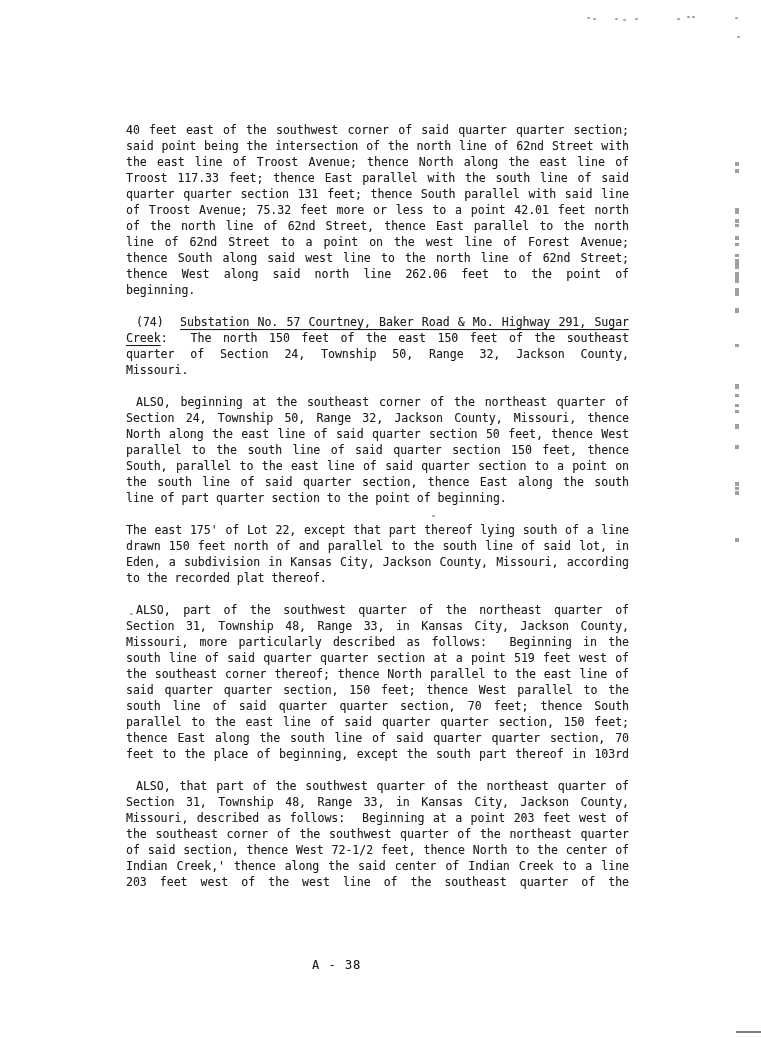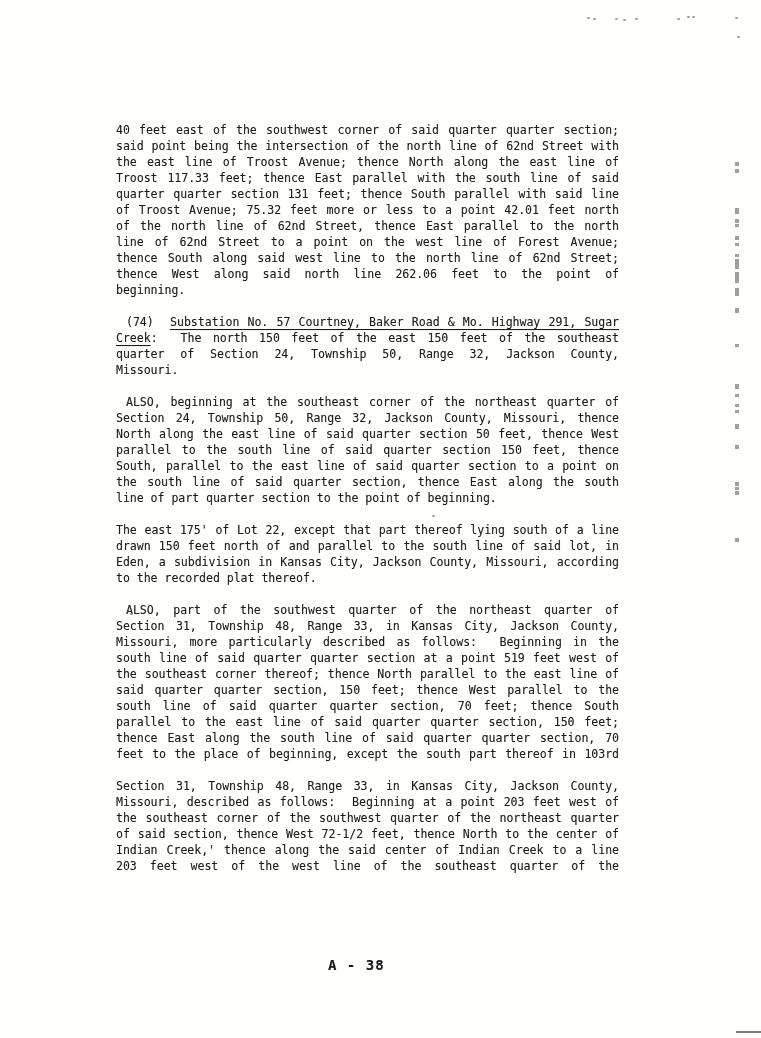--- a/index.html
+++ b/index.html
@@ -9,38 +9,37 @@
     font-family:"DejaVu Sans Mono", monospace;
     overflow:hidden;
   }
   .page {
     position:relative;
     width:761px; height:1038px;
     background:#fffffe;
   }
   .doc-body {
     position:absolute;
-    left:116px; top:122px; width:503px;
+    left:126px; top:122px; width:503px;
     font-size:11.5px; line-height:16px;
     color:#1c1c1c;
     text-shadow:0.2px 0.2px 0 rgba(25,25,25,0.35);
   }
   .para + .para { margin-top:16px; }
   .tline { min-height:16px; white-space:normal; }
   .tline.fill { text-align:justify; text-align-last:justify; }
   .ul { text-decoration:underline; text-underline-offset:2.5px; text-decoration-thickness:1px; }
   .ind { display:inline-block; height:1px; vertical-align:baseline; }
   .footer {
     position:absolute;
-    left:328px; top:957px;
-    font-size:14px; line-height:16px;
+    left:312px; top:957px;
+    font-size:12px; line-height:16px;
     color:#1c1c1c;
     letter-spacing:1px;
     text-shadow:0.2px 0.2px 0 rgba(25,25,25,0.35);
-    font-weight:bold;
   }
   .speck {
     position:absolute;
     width:3px; height:2px;
     background:rgba(110,110,110,0.65);
     border-radius:1px;
   }
   .vdash {
     position:absolute;
     left:735px; width:4px;
@@ -96,20 +95,21 @@
         <div class="tline fill"><span>Missouri, more particularly described as follows:&nbsp; Beginning in the</span></div>
         <div class="tline fill"><span>south line of said quarter quarter section at a point 519 feet west of</span></div>
         <div class="tline fill"><span>the southeast corner thereof; thence North parallel to the east line of</span></div>
         <div class="tline fill"><span>said quarter quarter section, 150 feet; thence West parallel to the</span></div>
         <div class="tline fill"><span>south line of said quarter quarter section, 70 feet; thence South</span></div>
         <div class="tline fill"><span>parallel to the east line of said quarter quarter section, 150 feet;</span></div>
         <div class="tline fill"><span>thence East along the south line of said quarter quarter section, 70</span></div>
         <div class="tline fill"><span>feet to the place of beginning, except the south part thereof in 103rd</span></div>
       </div>
       <div class="para">
+        <div class="tline fill"><span class="ind" style="width: 10px;"></span><span>ALSO, that part of the southwest quarter of the northeast quarter of</span></div>
         <div class="tline fill"><span>Section 31, Township 48, Range 33, in Kansas City, Jackson County,</span></div>
         <div class="tline fill"><span>Missouri, described as follows:&nbsp; Beginning at a point 203 feet west of</span></div>
         <div class="tline fill"><span>the southeast corner of the southwest quarter of the northeast quarter</span></div>
         <div class="tline fill"><span>of said section, thence West 72-1/2 feet, thence North to the center of</span></div>
         <div class="tline fill"><span>Indian Creek,' thence along the said center of Indian Creek to a line</span></div>
         <div class="tline fill"><span>203 feet west of the west line of the southeast quarter of the</span></div>
       </div>
     </div>
   <div class="footer">A - 38</div>
   <div id="artifact-layer">

